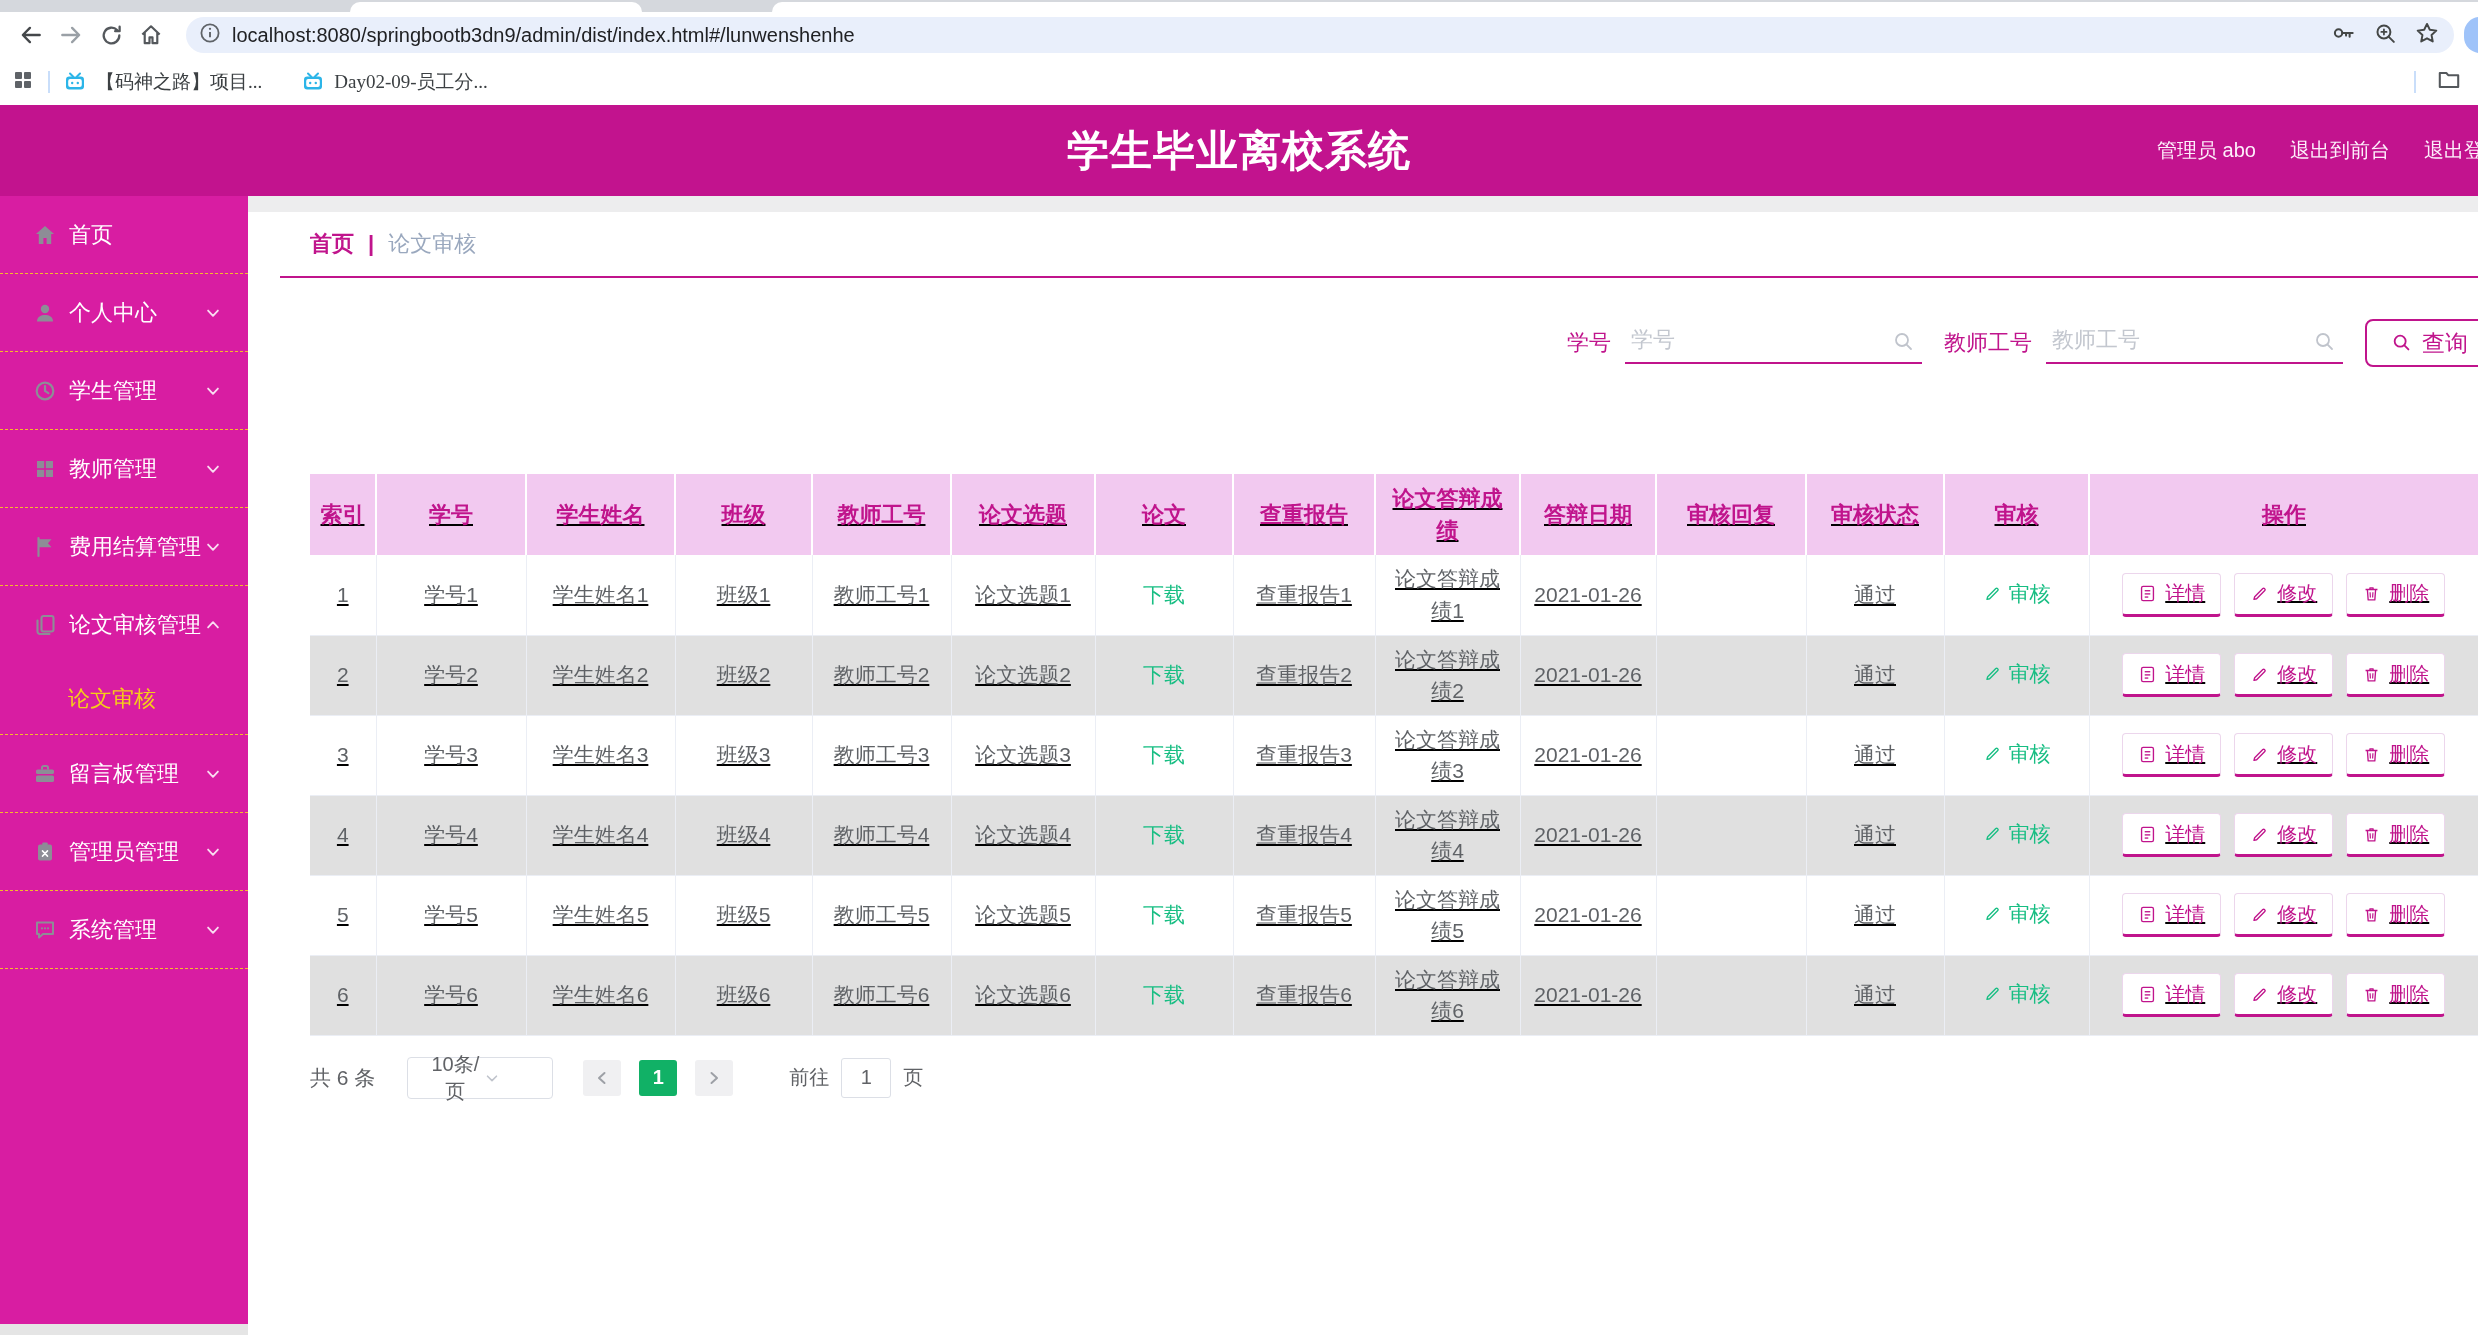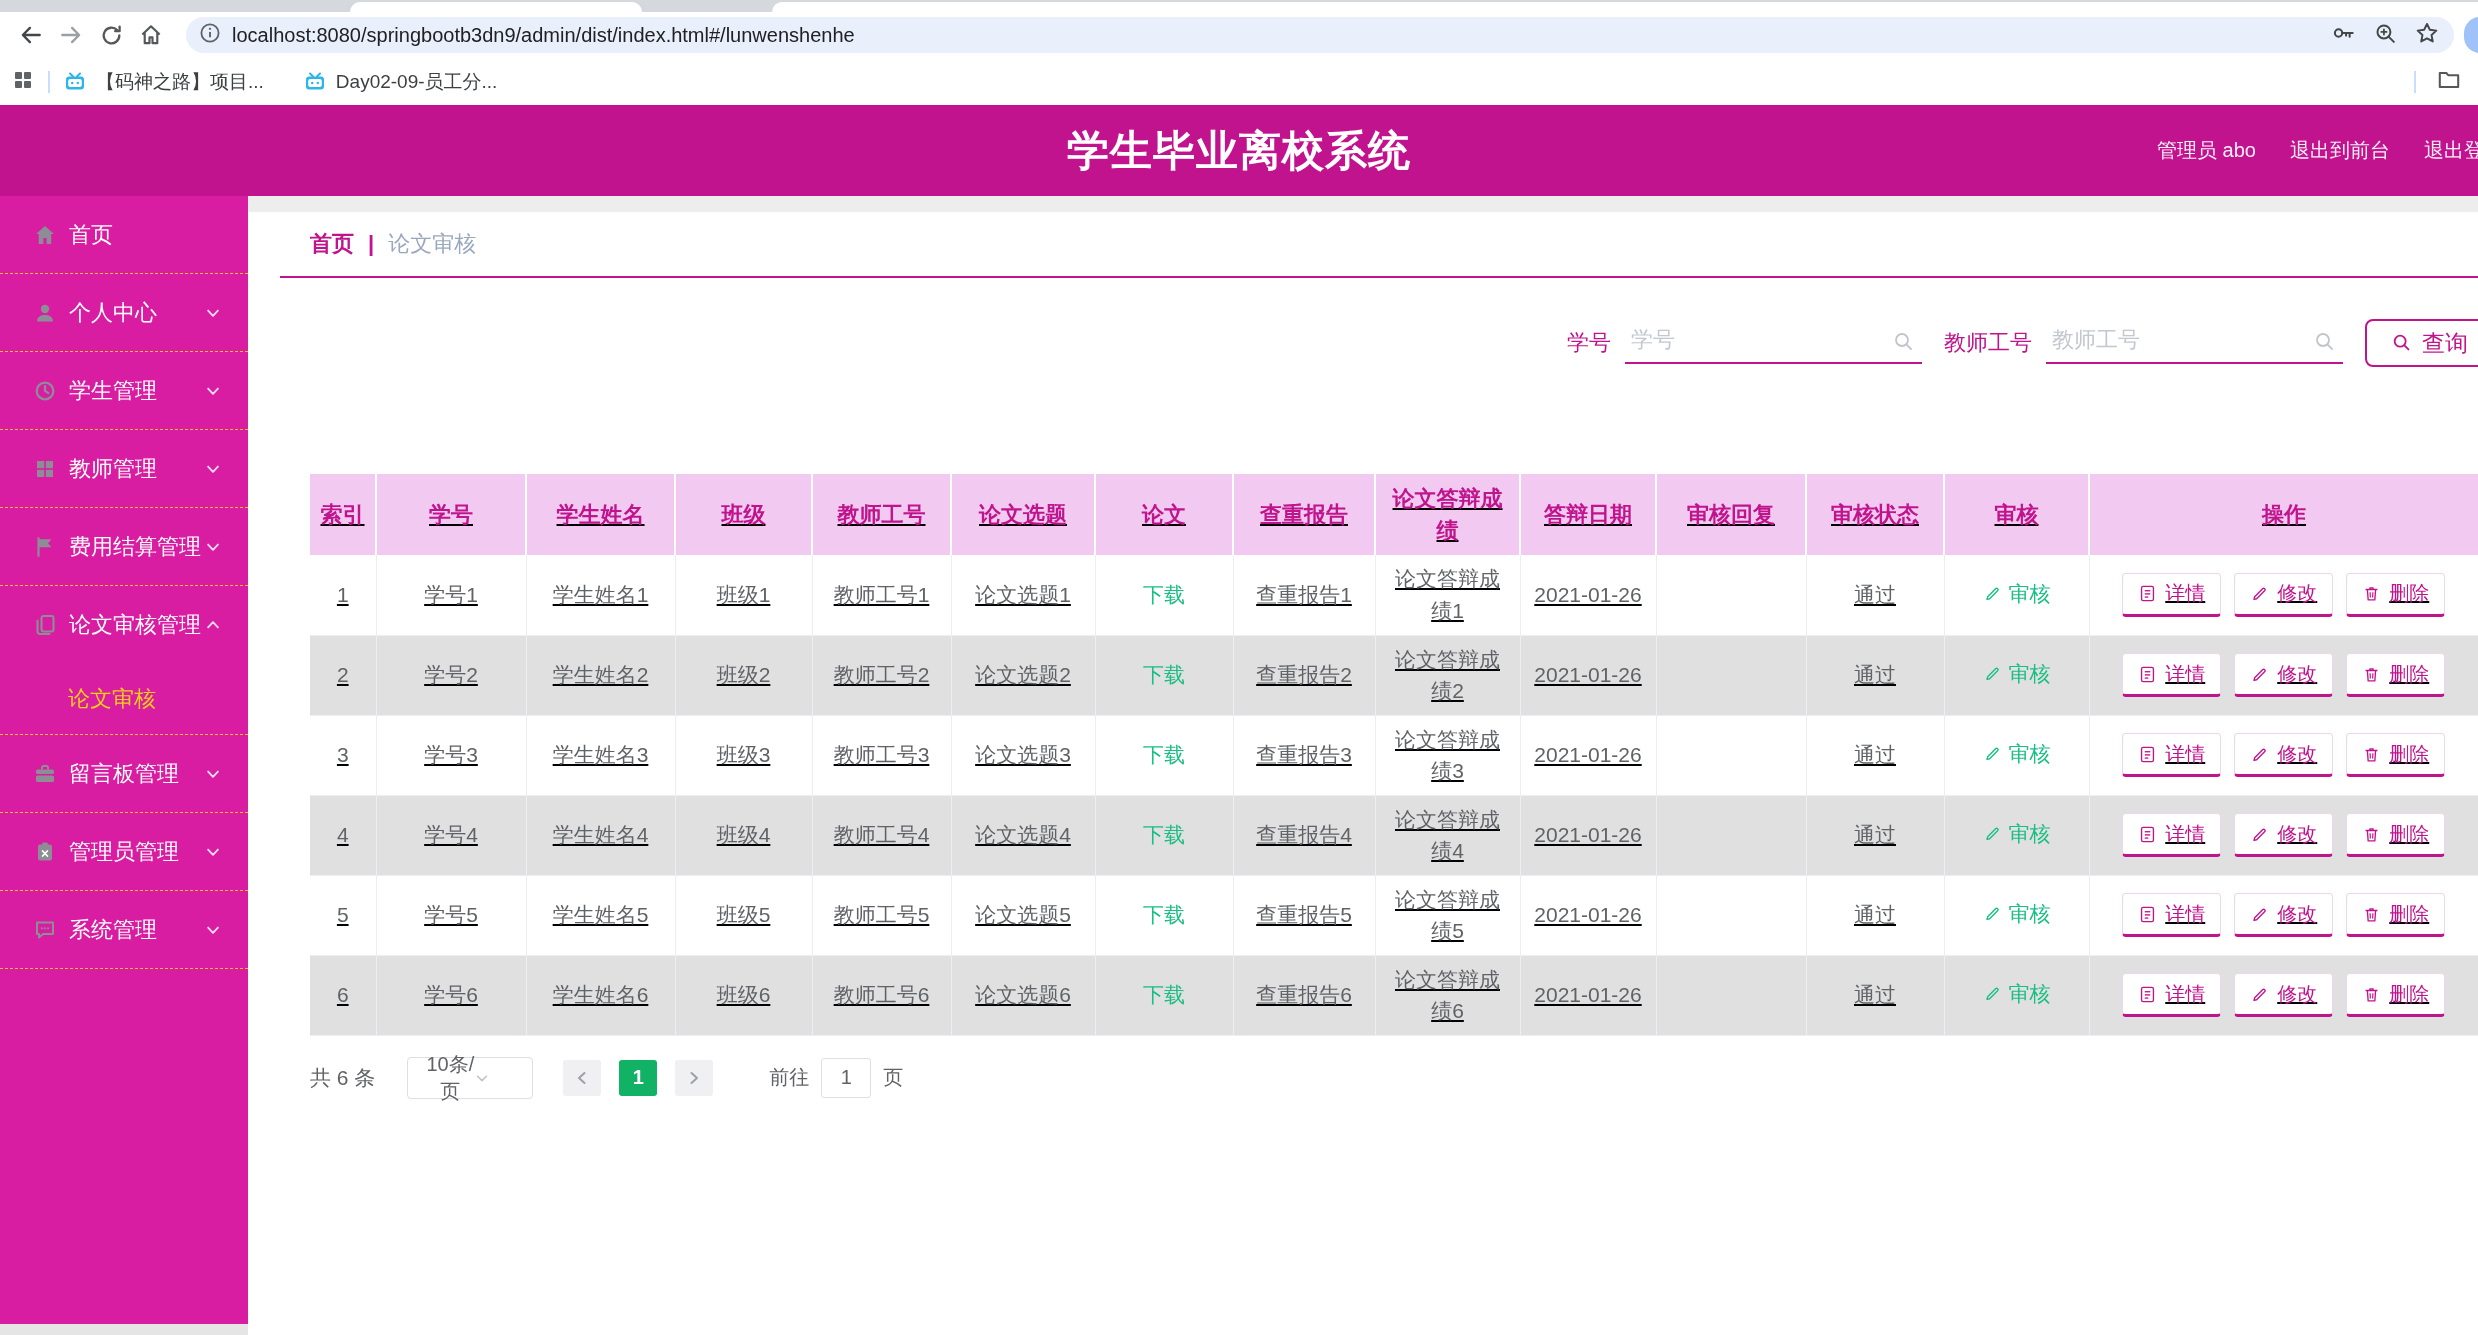--- a/index.html
+++ b/index.html
@@ -65,21 +65,21 @@
   .datatable tbody td:last-child { border-right:none; }
   .datatable tbody tr.stripe td { background:#e0e0e0; }
   .link-green { color:var(--link-green,#18be83); cursor:pointer; display:inline-flex; align-items:center; gap:7px; font-size:21px; }
   .actions-cell { display:flex; align-items:center; justify-content:center; gap:13px; }
   .action-btn { height:44px; background:#fff; border:1px solid #ecd6ec; border-bottom:3px solid var(--accent,#c0148c); border-radius:4px; display:inline-flex; align-items:center; gap:8px; padding:0 15px; cursor:pointer; }
   .action-btn span { color:var(--accent,#c0148c); font-size:20px; white-space:nowrap; }
 
   
   .pagination { margin:20px 0 0 62px; display:flex; align-items:center; height:44px; }
   .pg-total { font-size:21px; color:#606266; }
-  .pager-select { margin-left:32px; width:126px; height:42px; border:1px solid #dcdfe6; border-radius:4px; display:flex; align-items:center; padding:0 10px 0 18px; cursor:pointer; background:#fff; }
+  .pager-select { margin-left:32px; width:146px; height:42px; border:1px solid #dcdfe6; border-radius:4px; display:flex; align-items:center; padding:0 10px 0 18px; cursor:pointer; background:#fff; }
   .pager-select span { font-size:20px; color:#606266; flex:1; text-align:center; }
   .pg-btn { width:38px; height:36px; border-radius:3px; background:#f0f0f2; display:flex; align-items:center; justify-content:center; cursor:pointer; }
   .pg-prev { margin-left:30px; }
   .pg-next { margin-left:18px; }
   .pg-page { margin-left:18px; width:38px; height:36px; border-radius:3px; background:var(--pager-green,#11b166); color:#fff; font-size:20px; font-weight:bold; display:flex; align-items:center; justify-content:center; cursor:pointer; }
   .pg-goto-label { margin-left:56px; font-size:20px; color:#606266; }
   .goto-input { margin-left:12px; width:50px; height:40px; border:1px solid #dcdfe6; border-radius:3px; text-align:center; font-size:20px; color:#606266; outline:none; }
   .pg-page-label { margin-left:12px; font-size:20px; color:#606266; }
 </style>
 </head>
@@ -152,21 +152,21 @@
       <svg width="22" height="22" viewBox="0 0 22 22">
           <g fill="#5f6368">
             <rect x="3" y="3" width="7" height="7" rx="1"></rect>
             <rect x="12" y="3" width="7" height="7" rx="1"></rect>
             <rect x="3" y="12" width="7" height="7" rx="1"></rect>
             <rect x="12" y="12" width="7" height="7" rx="1"></rect>
           </g>
         </svg>
     </span>
     <span class="bm-divider"></span>
-    <span style="display:flex;align-items:center;">
+    <span style="display:flex;align-items:center;font-family:Liberation Serif, serif;">
         <span class="bookmark">
     <span style="display:flex;">
       <svg width="22" height="22" viewBox="0 0 22 22">
         <path d="M6 2.5 l3 3 M16 2.5 l-3 3" stroke="#2cb5e8" stroke-width="2" stroke-linecap="round"></path>
         <rect x="2" y="5.5" width="18" height="13" rx="3.2" fill="#2cb5e8"></rect>
         <rect x="4.2" y="8" width="13.6" height="8" rx="2" fill="#ffffff"></rect>
         <circle cx="8.2" cy="12" r="1.2" fill="#2cb5e8"></circle>
               <circle cx="13.8" cy="12" r="1.2" fill="#2cb5e8"></circle>
       </svg>
     </span>

